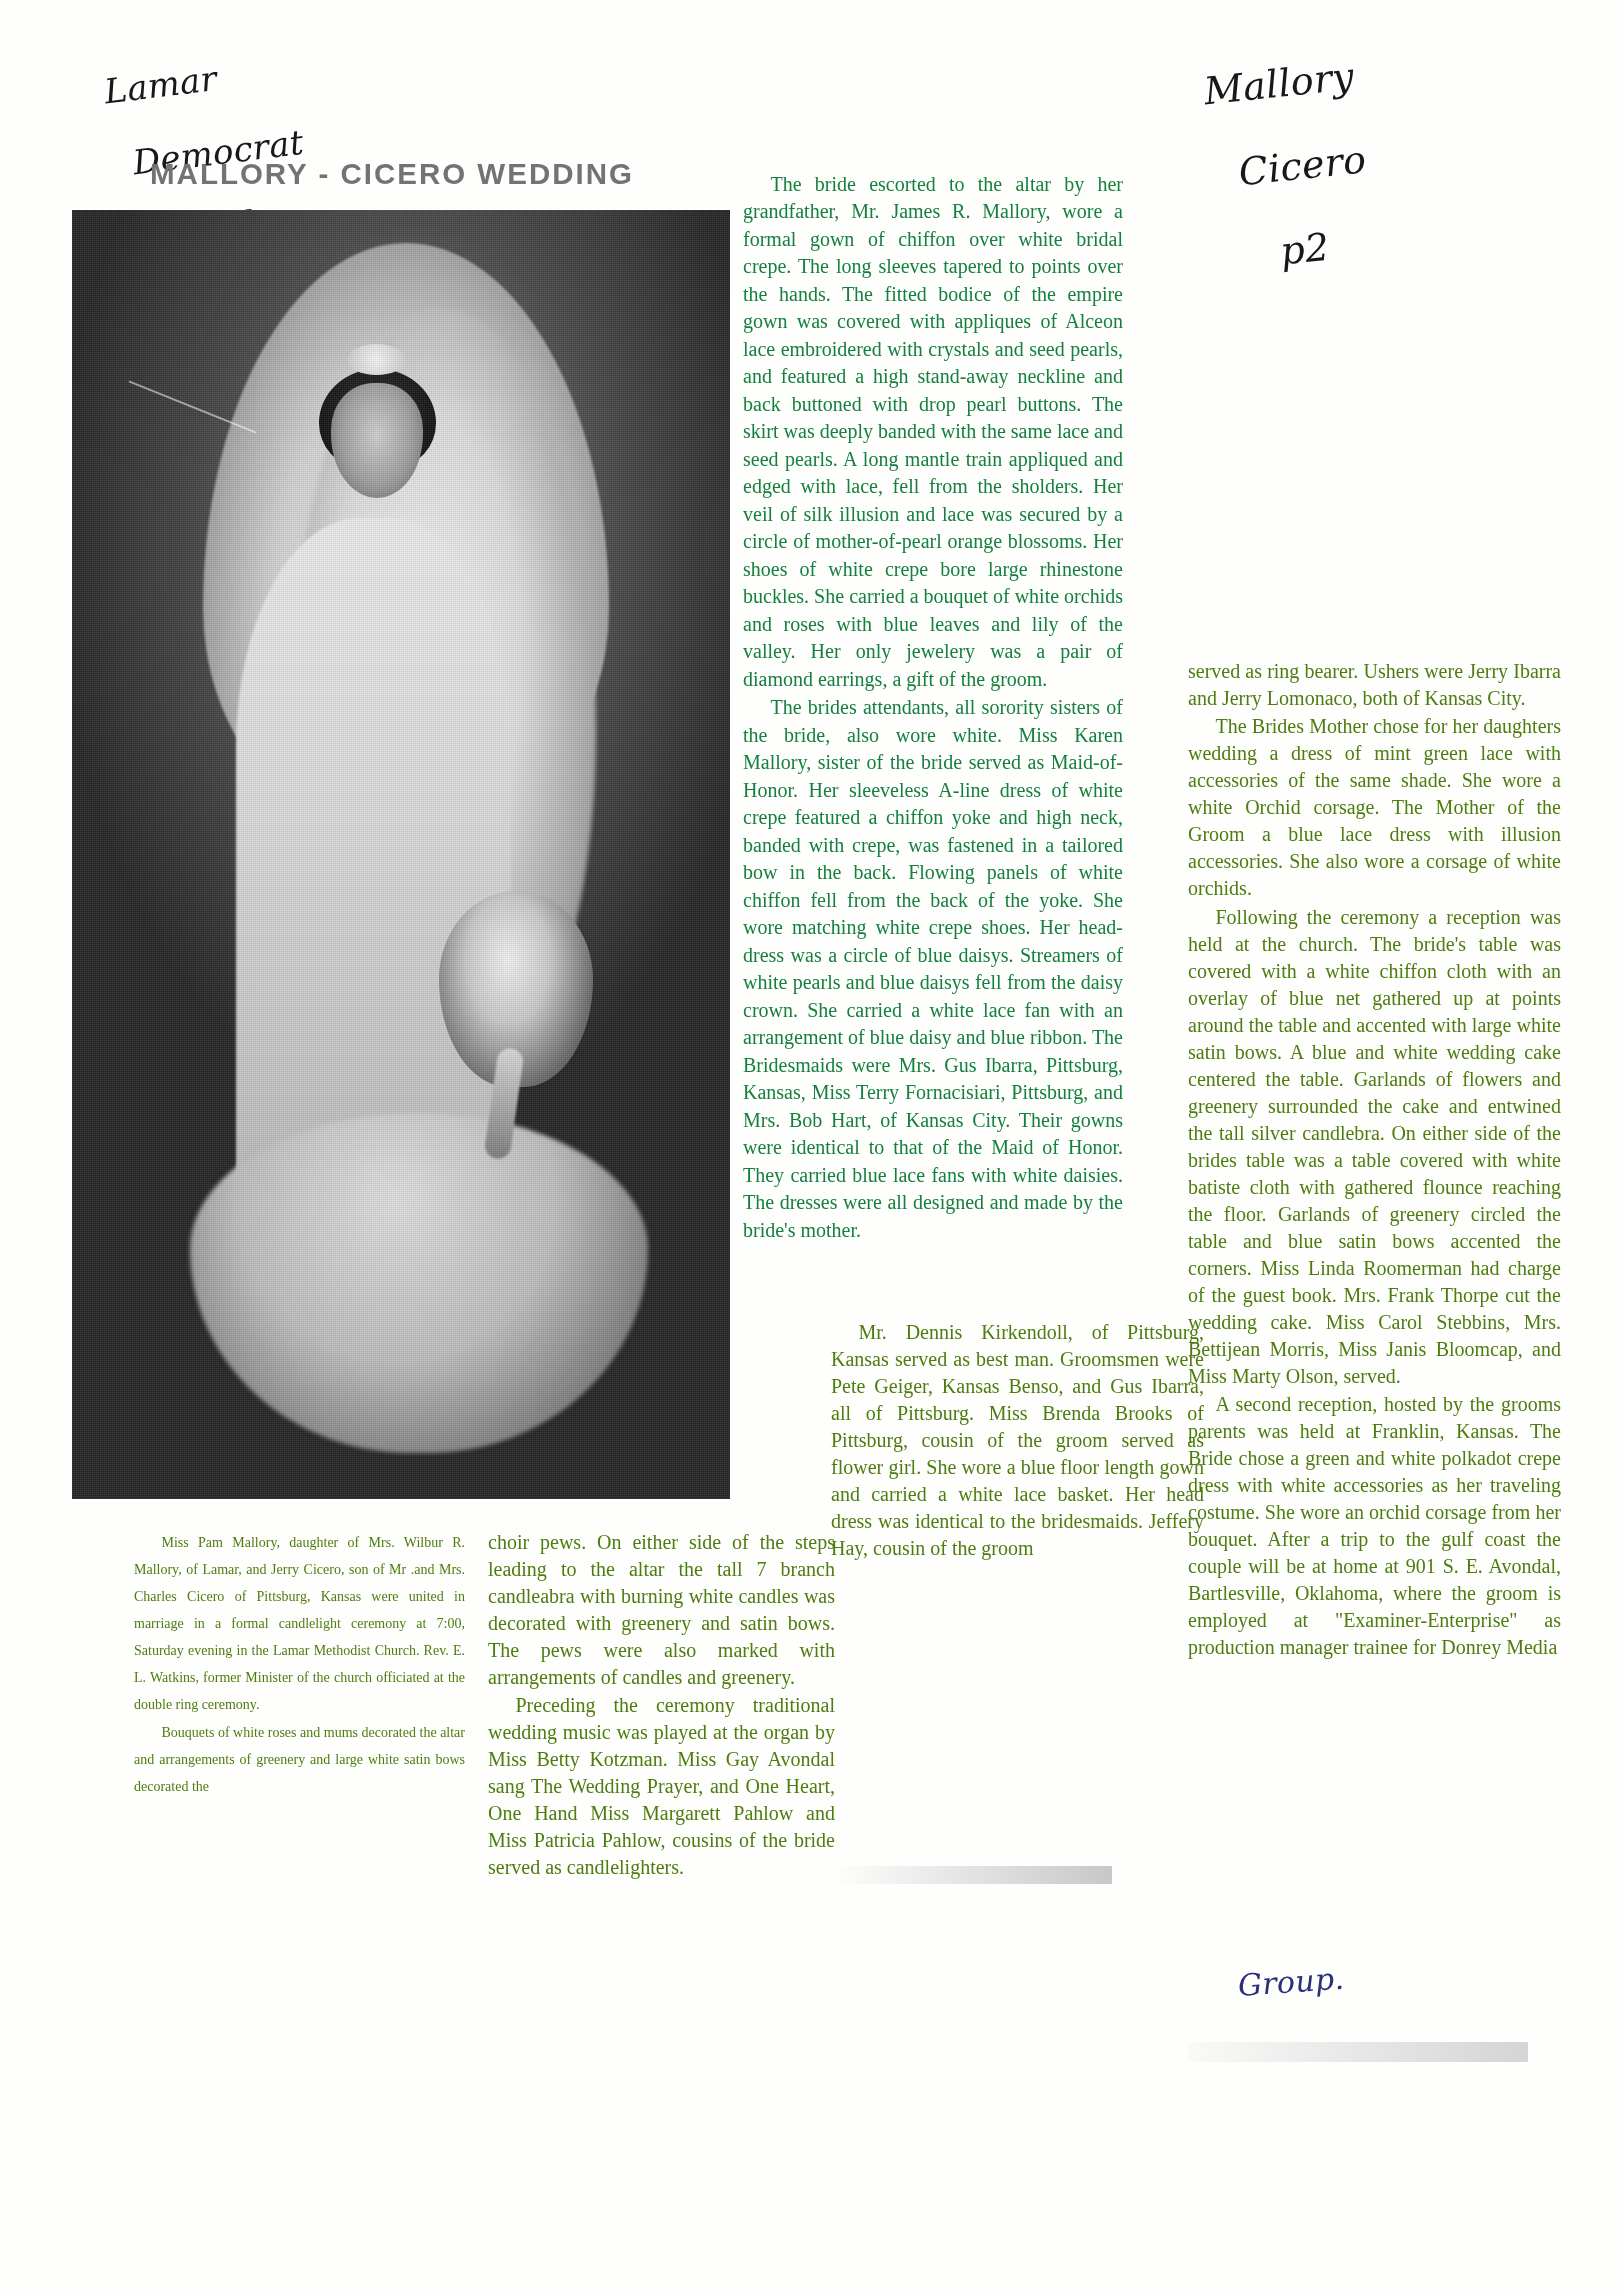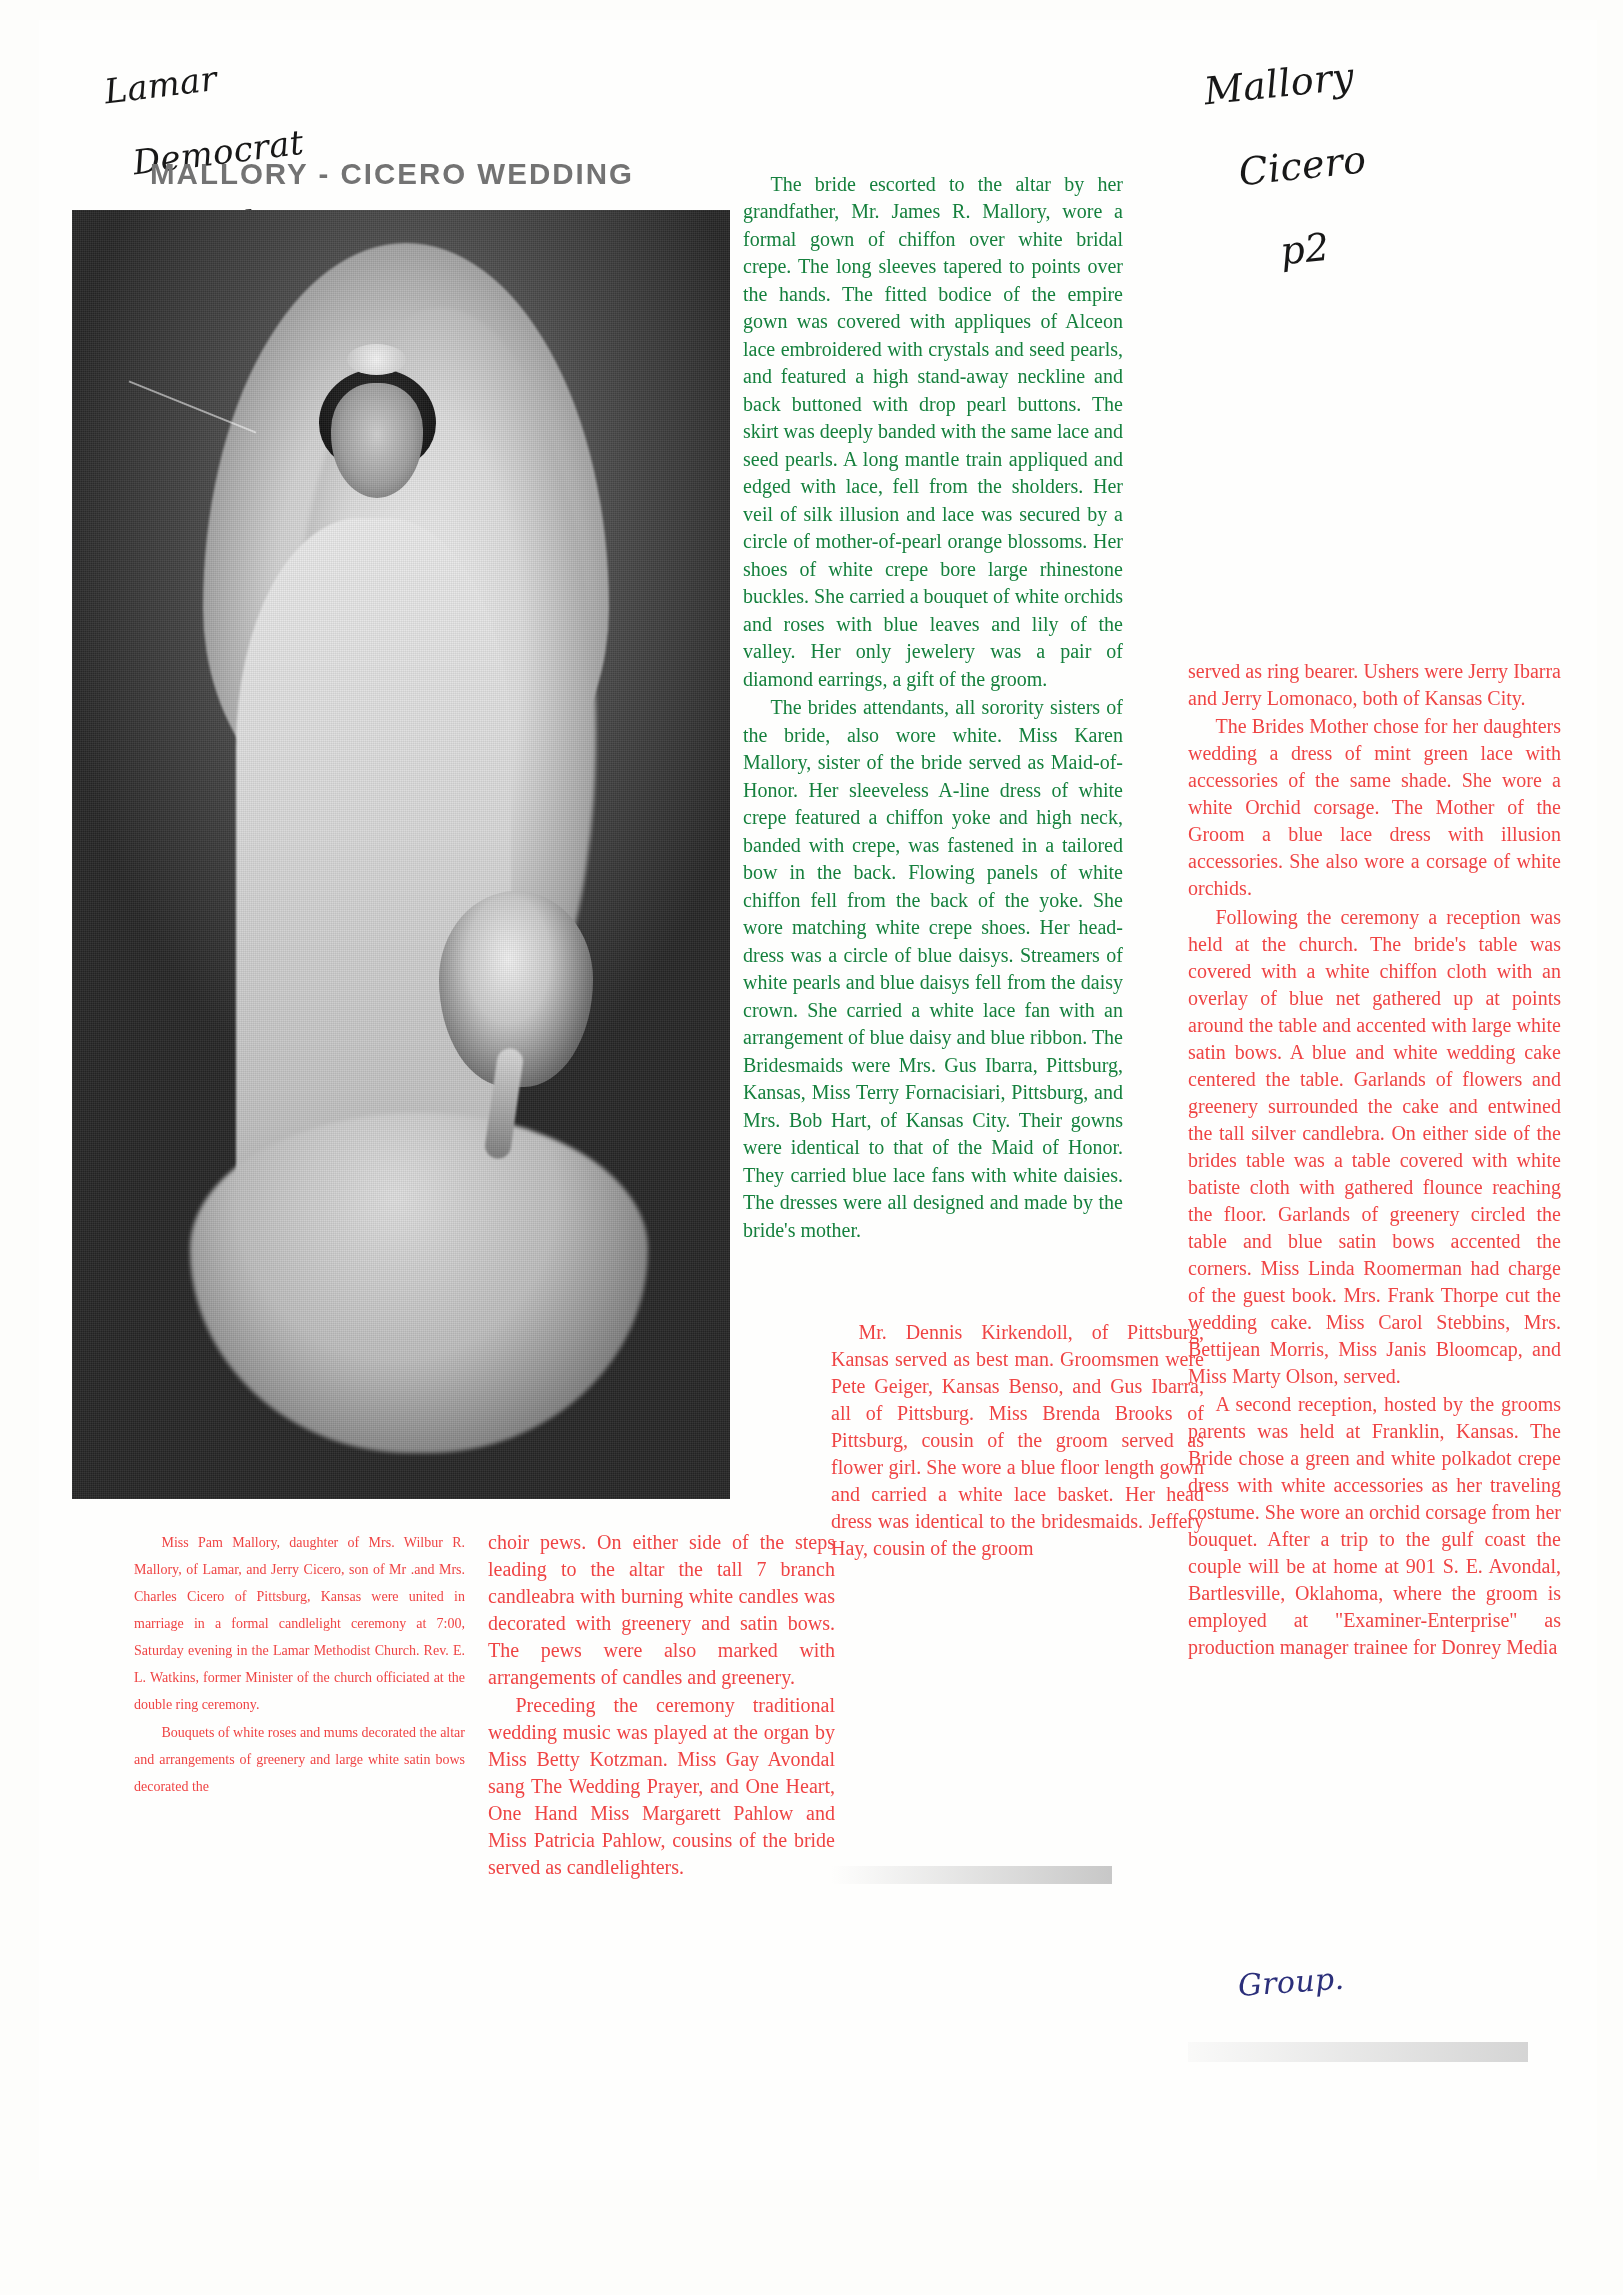--- a/index.html
+++ b/index.html
@@ -196,21 +196,21 @@
     left: 52px; top: 196px;
     width: 137px; height: 2px;
     background: rgba(255,255,255,0.55);
     transform: rotate(22deg);
   }
 
   
   .col {
     position: absolute;
     font-family: "Liberation Serif", serif;
-    color: #ef4444;
+    color: #4d7c0f;
     text-align: justify;
   }
   .col p {
     margin: 0 0 1.3px 0;
     text-indent: 27.5px;
   }
   .col p.noindent { text-indent: 0; }
 
   
   #col1 {

